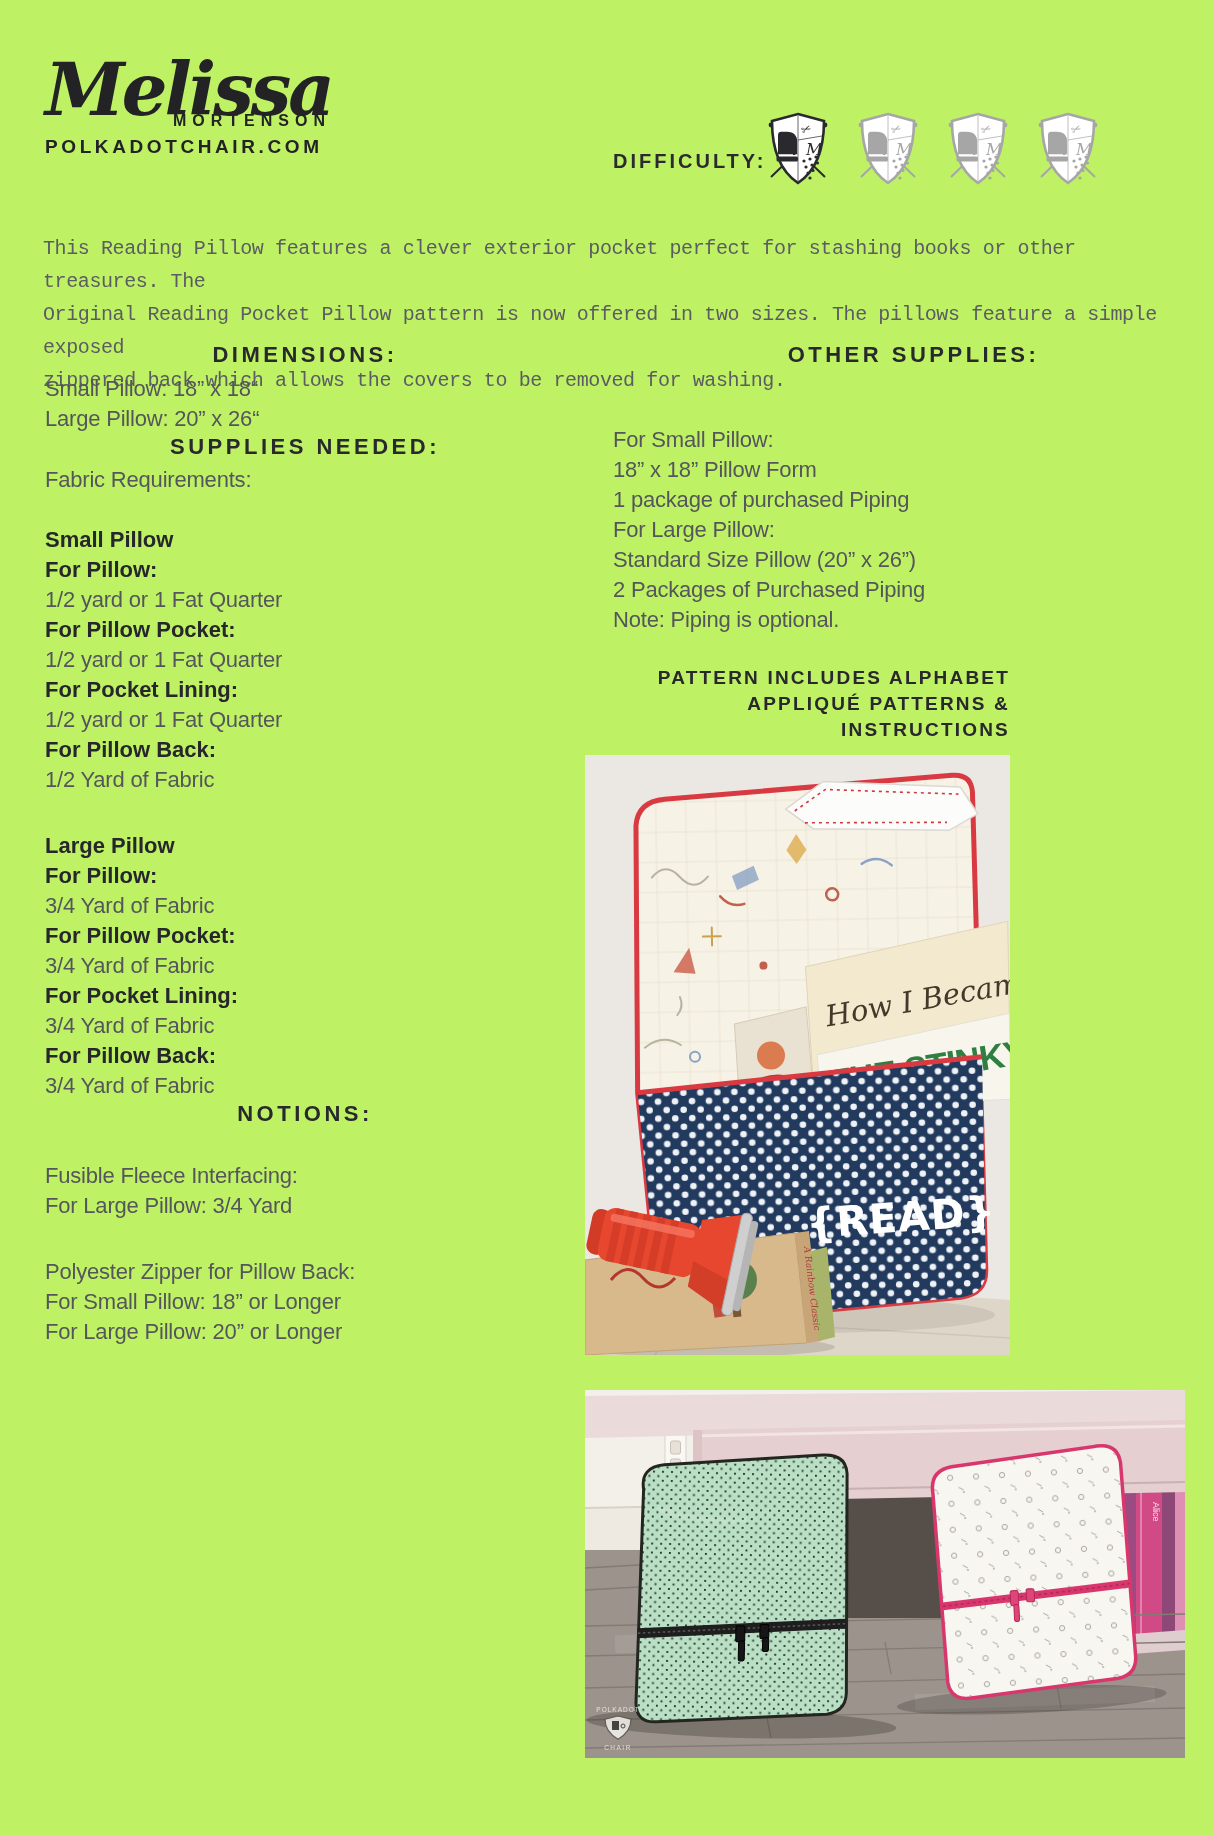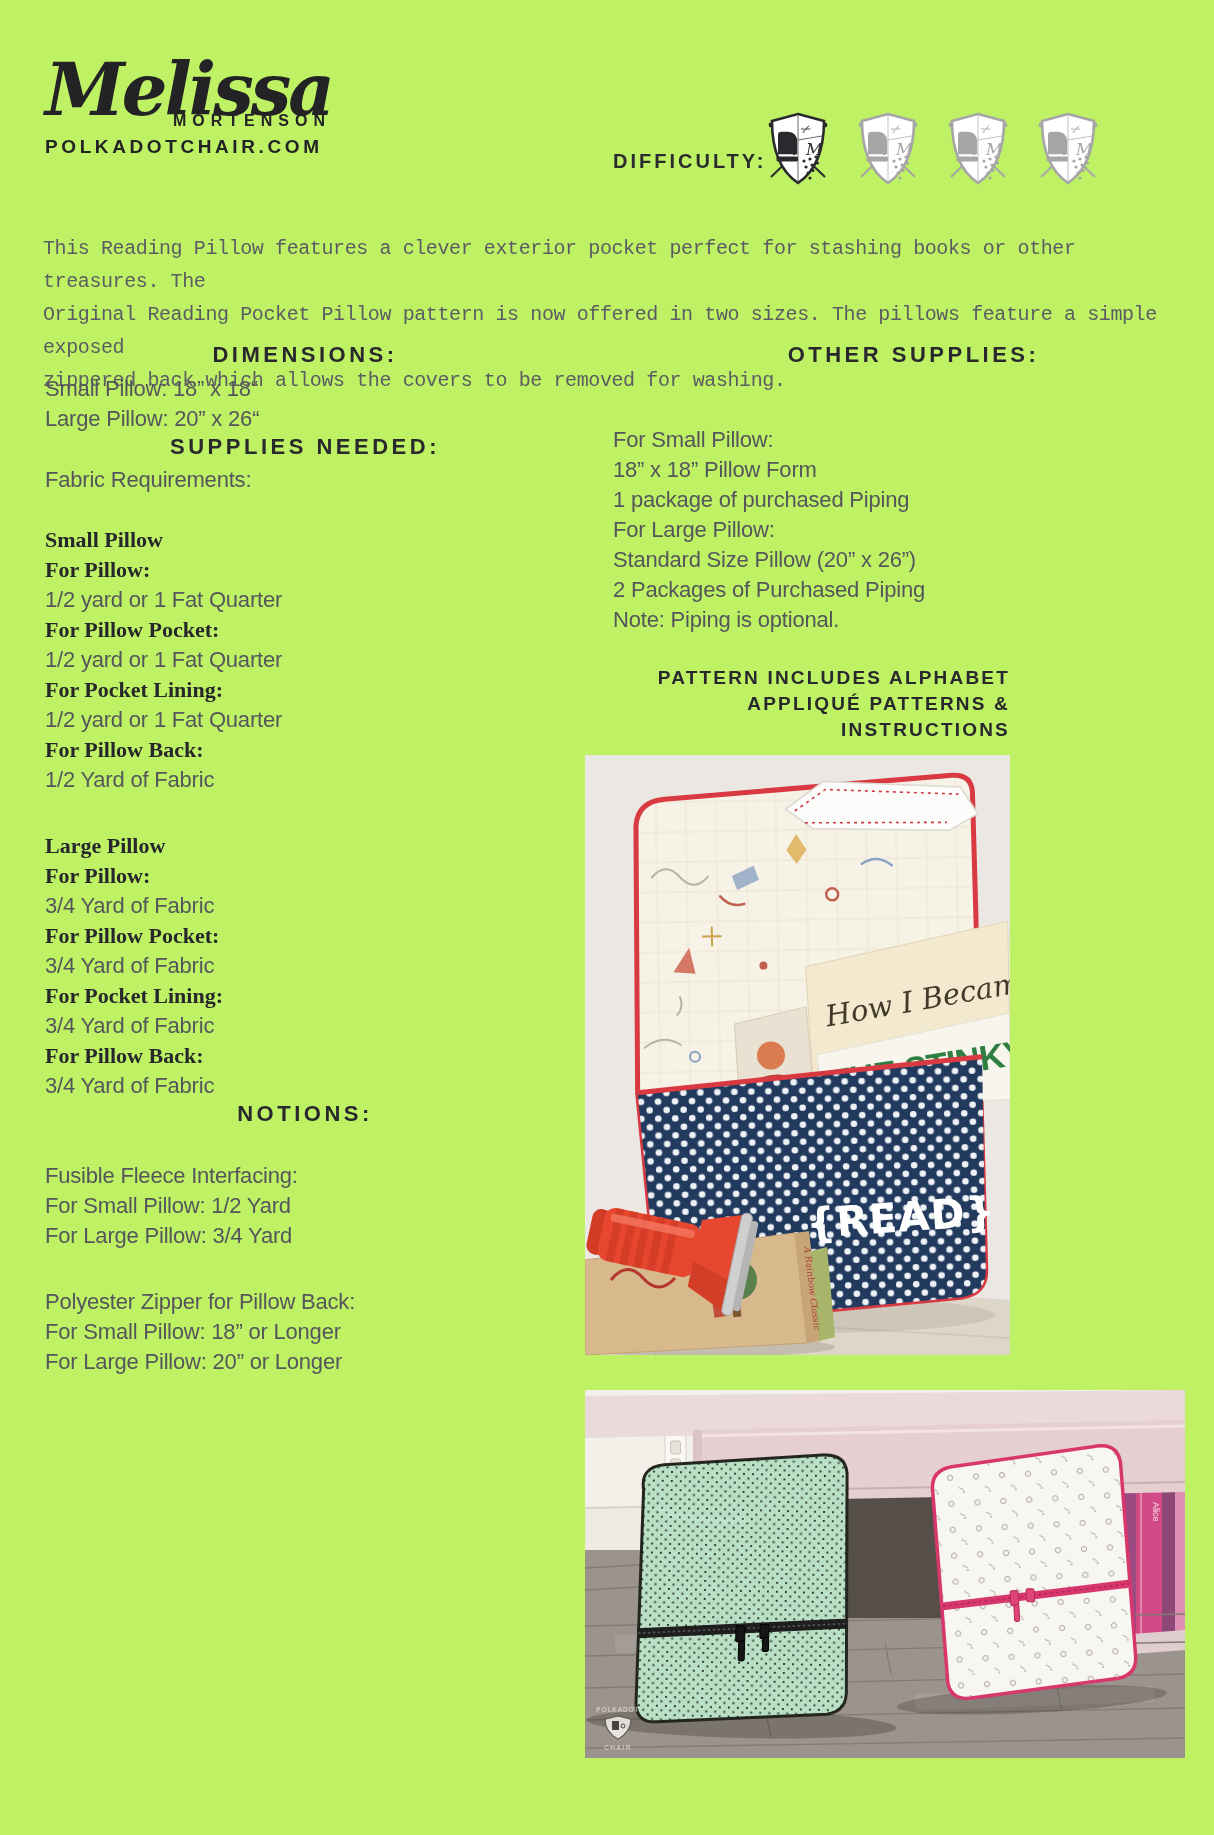--- a/index.html
+++ b/index.html
@@ -38,21 +38,21 @@
   }
 
   
   .col-left  { position:absolute; left:45px;  top:342px; width:520px; }
   .col-right { position:absolute; left:613px; top:342px; width:601px; }
   h2.sec {
     margin:0; font-size:22px; font-weight:bold; letter-spacing:3.5px;
     line-height:26px; color:#28282d;text-align:center;
   }
   .line   { font-size:22px; line-height:30px; color:#55555c; letter-spacing:-0.2px; }
-  .line.b { font-weight:bold; color:#26262b; letter-spacing:0;font-family:Liberation Serif, serif; }
+  .line.b { font-weight:bold; color:#26262b; letter-spacing:0; }
   .mt5  { margin-top:5px; }
   .mt6  { margin-top:6px; }
   .mt30 { margin-top:30px; }
   .mt32 { margin-top:32px; }
   .mt34 { margin-top:34px; }
   .mt36 { margin-top:36px; }
   .mt38 { margin-top:57px; }
 
   .pattern-note {
     margin:30px 0 0 -28px; width:425px; text-align:right;
@@ -159,21 +159,20 @@
       <div class="line">3/4 Yard of Fabric</div>
       <div class="line b">For Pocket Lining:</div>
       <div class="line">3/4 Yard of Fabric</div>
       <div class="line b">For Pillow Back:</div>
       <div class="line">3/4 Yard of Fabric</div>
     </div>
 
     <h2 class="sec mt34">NOTIONS:</h2>
     <div class="mt34">
       <div class="line">Fusible Fleece Interfacing:</div>
-      <div class="line">For Small Pillow: 1/2 Yard</div>
       <div class="line">For Large Pillow: 3/4 Yard</div>
     </div>
     <div class="mt36">
       <div class="line">Polyester Zipper for Pillow Back:</div>
       <div class="line">For Small Pillow: 18” or Longer</div>
       <div class="line">For Large Pillow: 20” or Longer</div>
     </div>
   </div>
 
   <div class="col-right">

